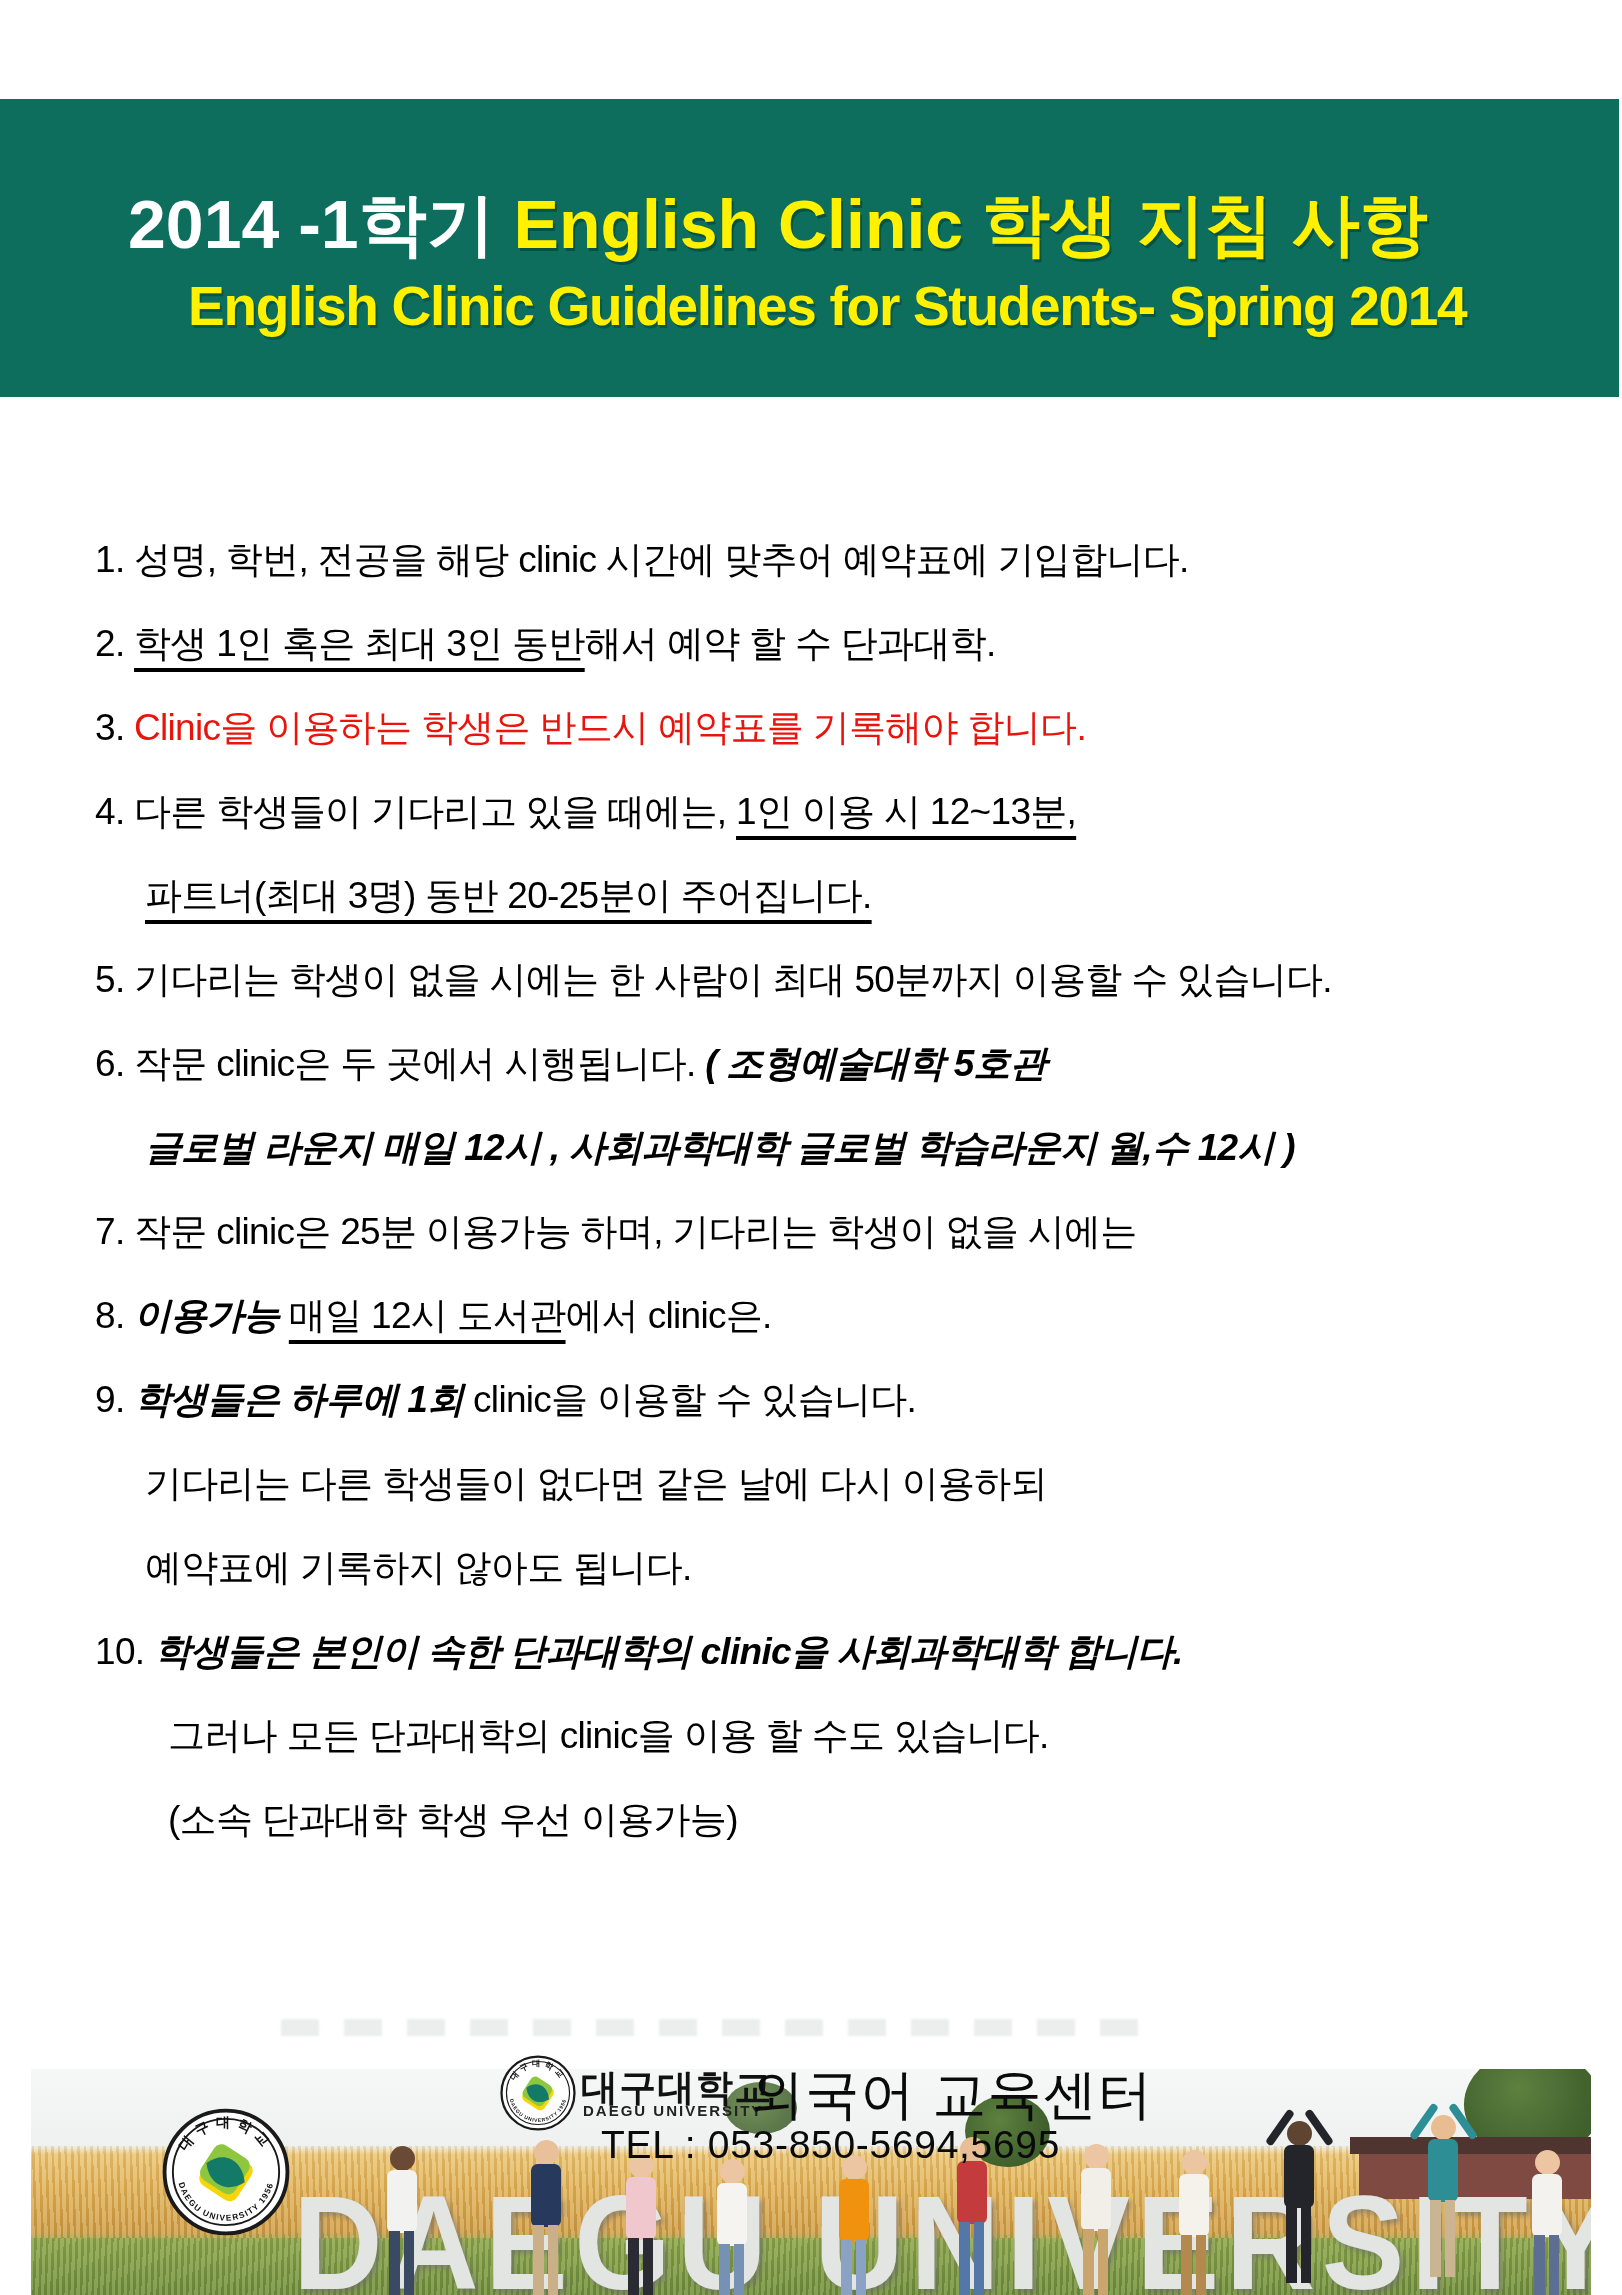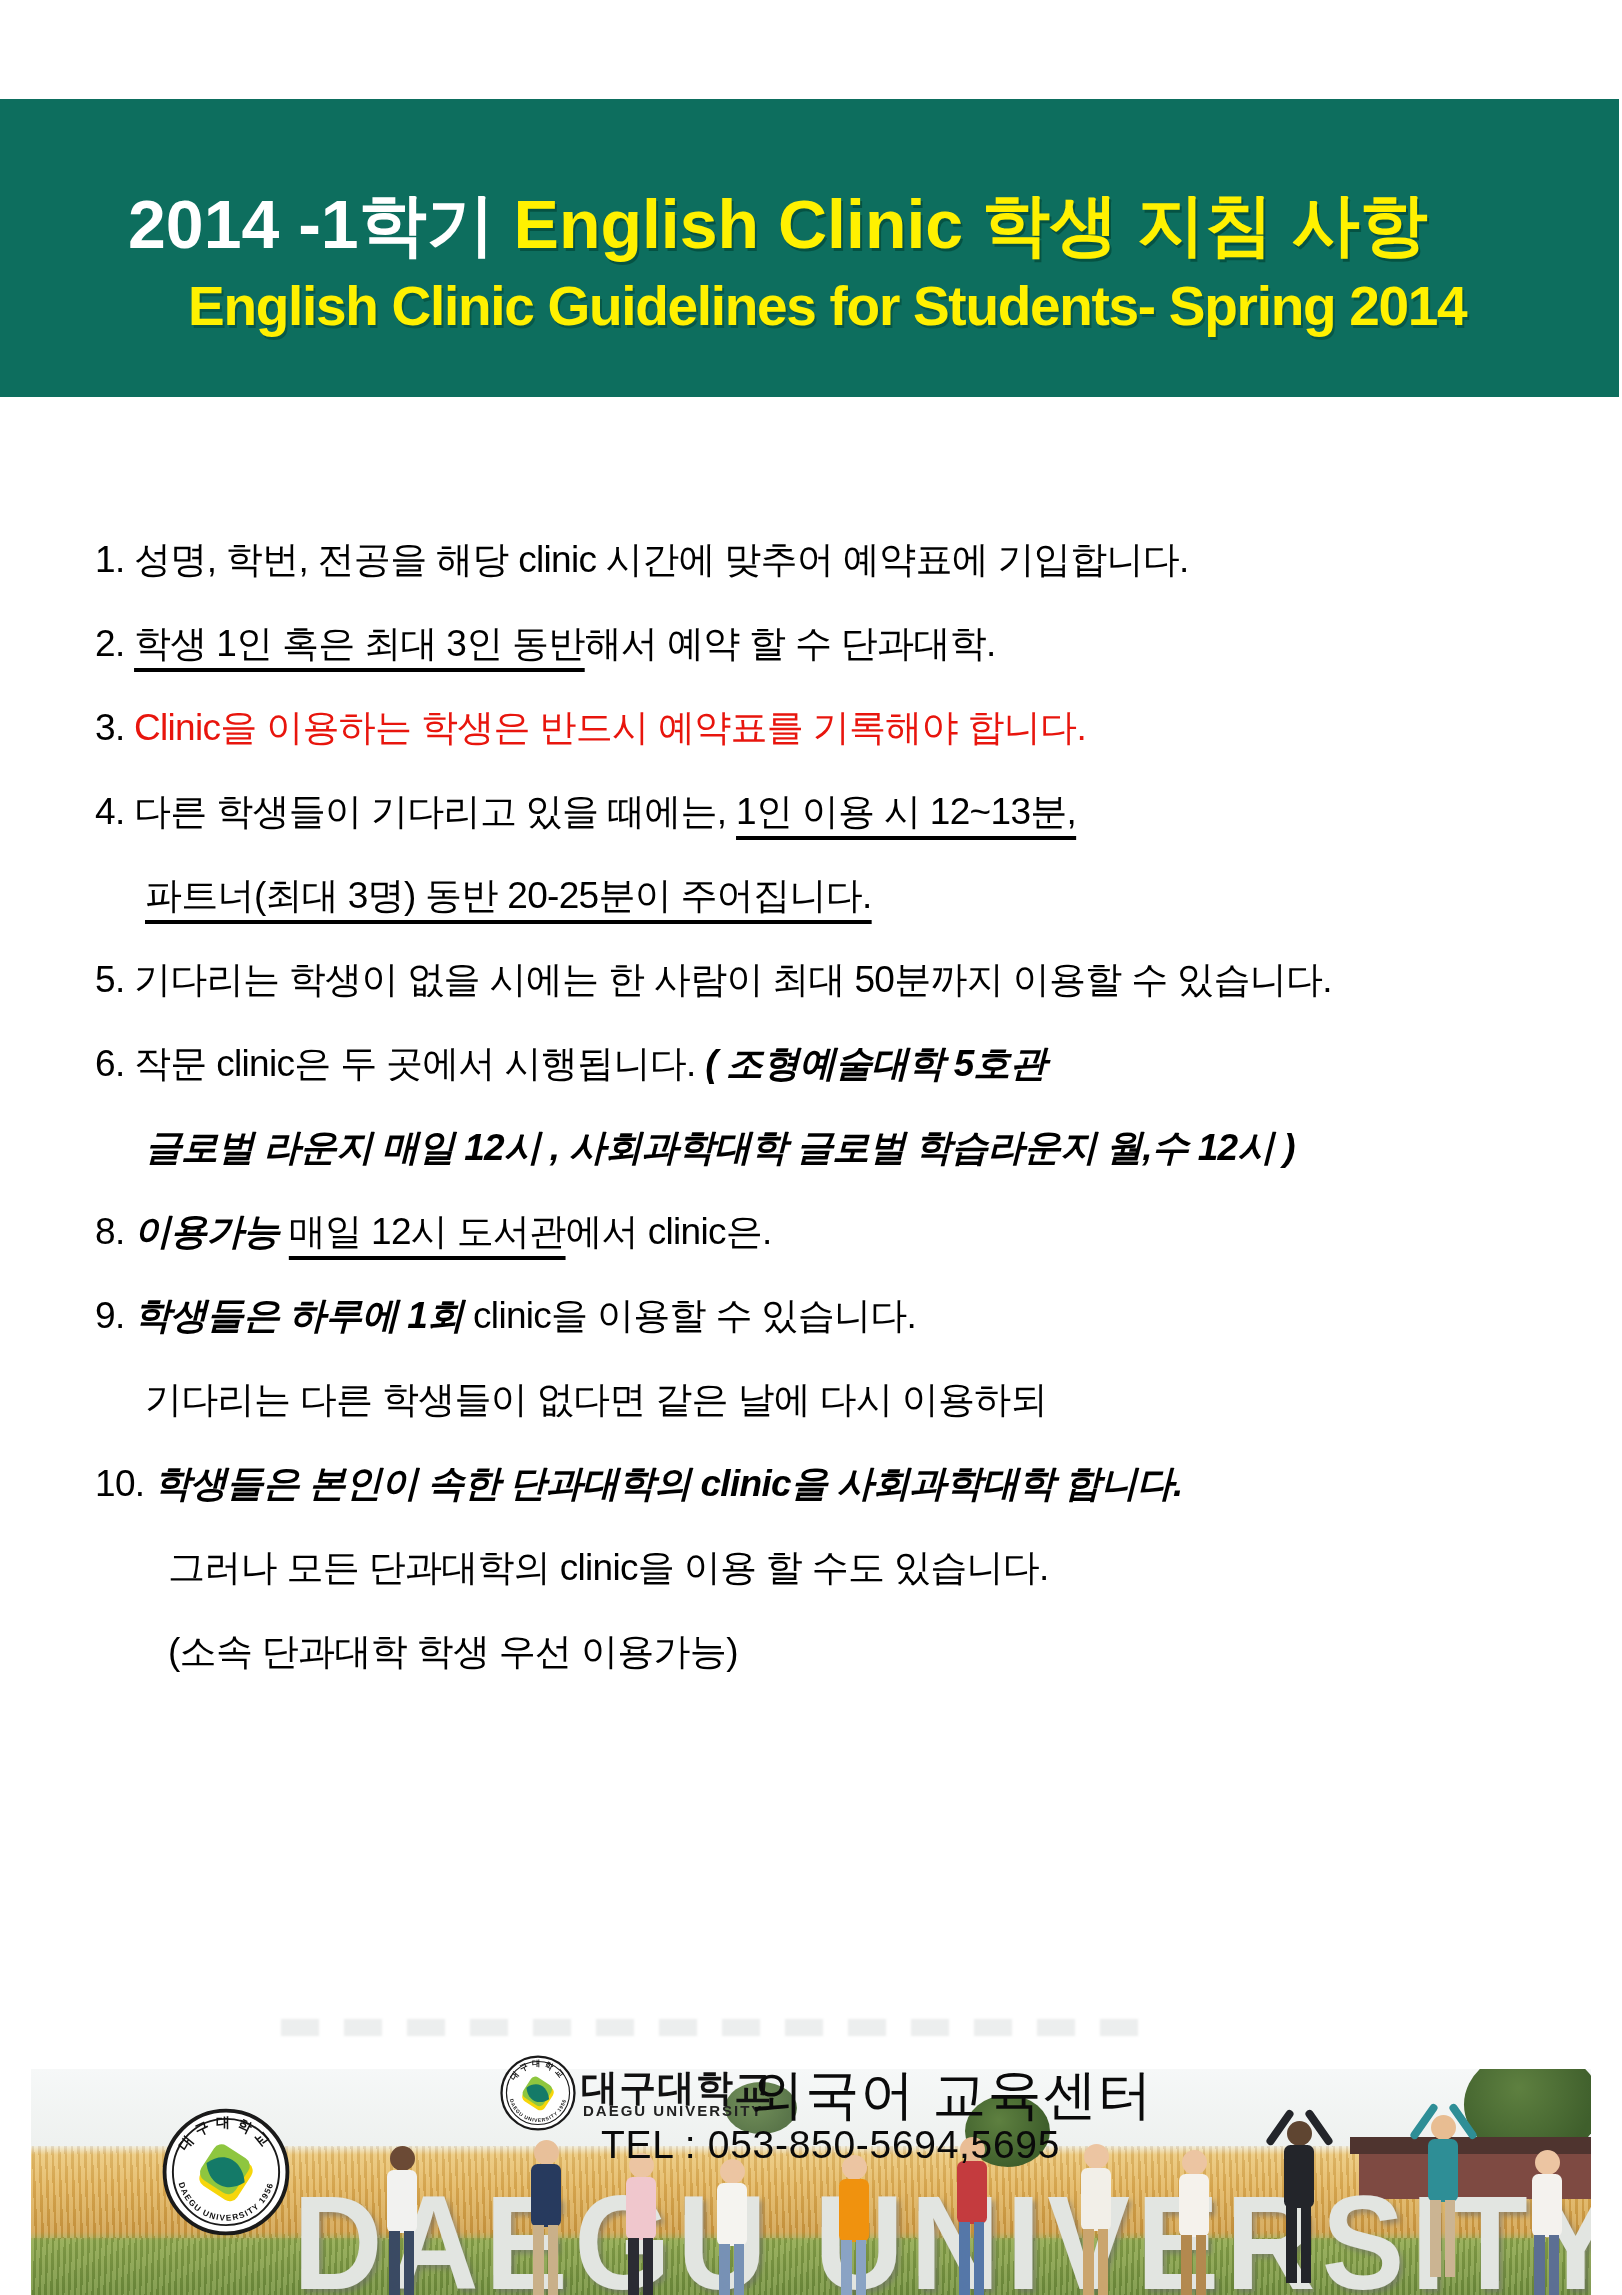--- a/index.html
+++ b/index.html
@@ -78,23 +78,25 @@
 
   <div class="guidelines" id="guidelines">
       <div class="gl-line"><span class="">1. 성명, 학번, 전공을 해당 clinic 시간에 맞추어 예약표에 기입합니다.</span></div>
       <div class="gl-line"><span class="">2. </span><span class="seg-u ">학생 1인 혹은 최대 3인 동반</span><span class="">해서 예약 할 수 단과대학.</span></div>
       <div class="gl-line"><span class="">3. </span><span class="seg-r">Clinic을 이용하는 학생은 반드시 예약표를 기록해야 합니다.</span></div>
       <div class="gl-line"><span class="">4. 다른 학생들이 기다리고 있을 때에는, </span><span class="seg-u ">1인 이용 시 12~13분,</span></div>
       <div class="gl-line ind1"><span class="seg-u ">파트너(최대 3명) 동반 20-25분이 주어집니다.</span></div>
       <div class="gl-line"><span class="">5. 기다리는 학생이 없을 시에는 한 사람이 최대 50분까지 이용할 수 있습니다.</span></div>
       <div class="gl-line"><span class="">6. 작문 clinic은 두 곳에서 시행됩니다.  </span><span class="seg-b ">( 조형예술대학 5호관</span></div>
       <div class="gl-line ind1"><span class="seg-b ">글로벌 라운지 매일 12시 , 사회과학대학 글로벌 학습라운지 월,수 12시 )</span></div>
+      <div class="gl-line"><span class="">7. 작문 clinic은 25분 이용가능 하며, 기다리는 학생이 없을 시에는</span></div>
       <div class="gl-line"><span class="">8. </span><span class="seg-b ">이용가능 </span><span class="seg-u ">매일 12시 도서관</span><span class="">에서 clinic은.</span></div>
       <div class="gl-line"><span class="">9. </span><span class="seg-b ">학생들은 하루에 1회</span><span class=""> clinic을 이용할 수 있습니다.</span></div>
       <div class="gl-line ind1"><span class="">기다리는 다른 학생들이 없다면 같은 날에 다시 이용하되</span></div>
+      <div class="gl-line ind1"><span class="">예약표에 기록하지 않아도 됩니다.</span></div>
       <div class="gl-line"><span class="">10. </span><span class="seg-b ">학생들은 본인이 속한 단과대학의 clinic을 사회과학대학 합니다.</span></div>
       <div class="gl-line ind2"><span class="">그러나 모든 단과대학의 clinic을 이용 할 수도 있습니다.</span></div>
       <div class="gl-line ind2"><span class="">(소속 단과대학 학생 우선 이용가능)</span></div>
     </div>
 
   <div class="ghost"></div>
 
   <div class="yellow-sq"></div>
 
   <div class="photo">

